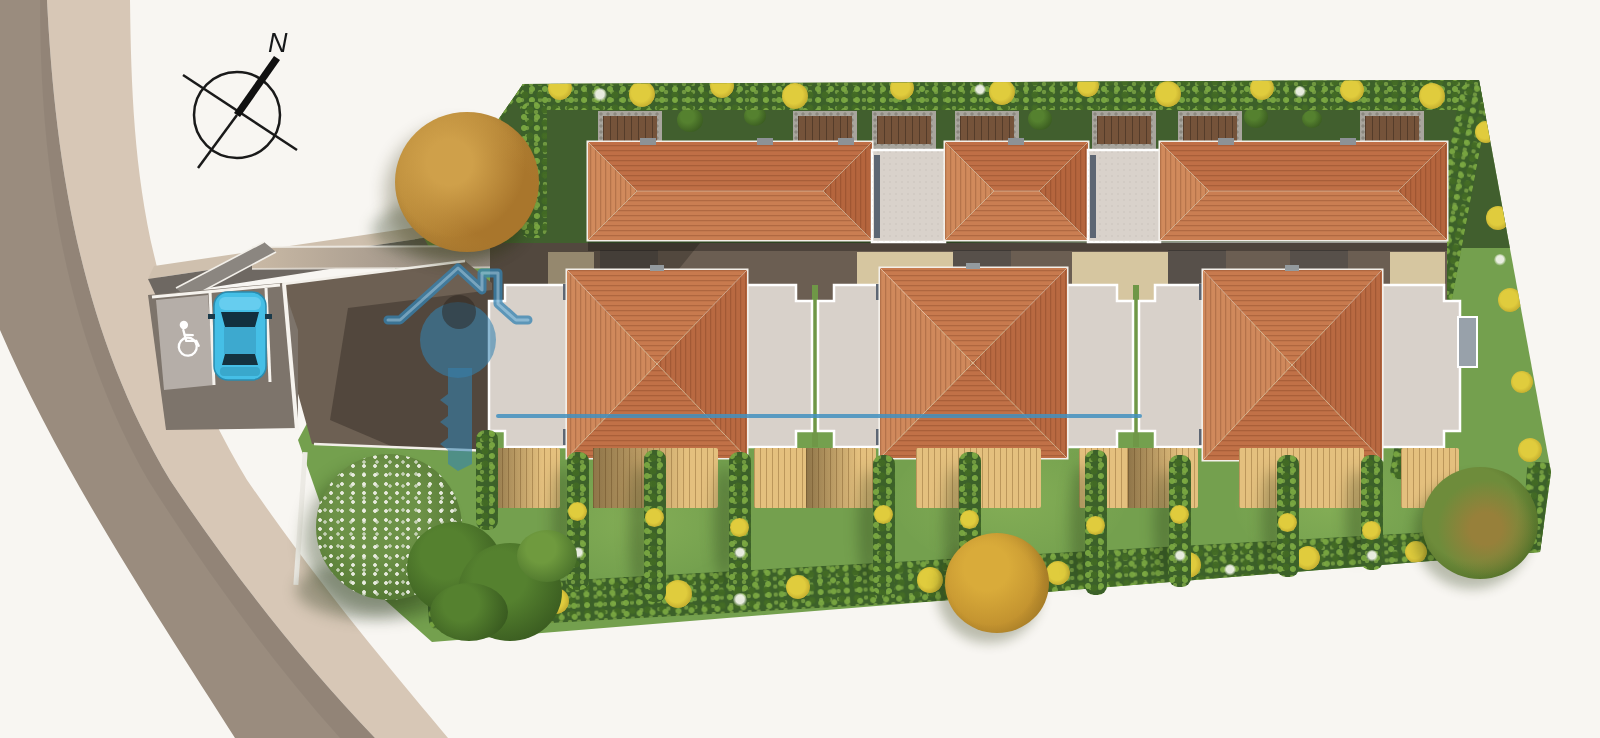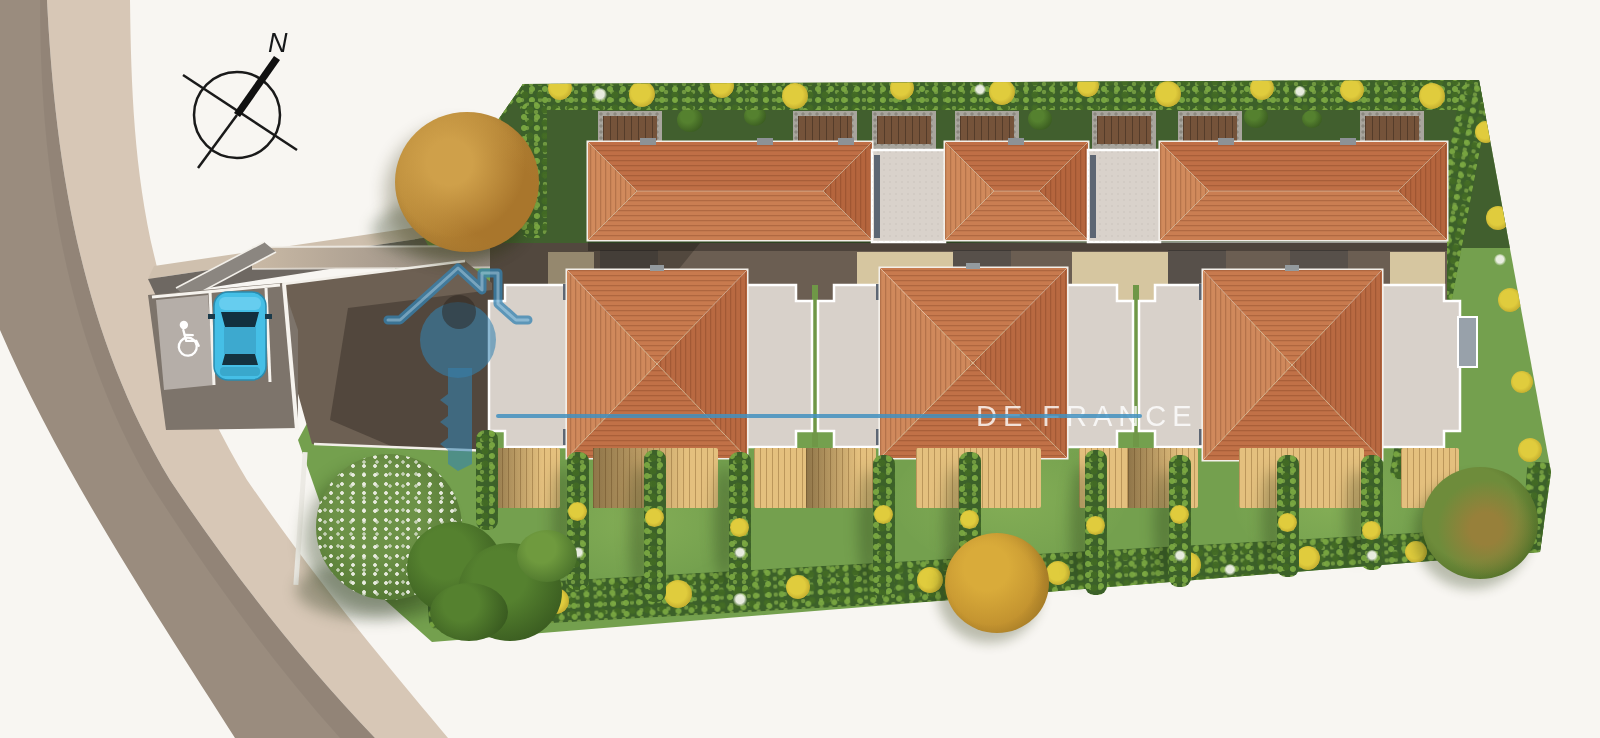--- a/index.html
+++ b/index.html
@@ -417,21 +417,20 @@
   <div class="tree orange" style="left:945px;top:533px;width:104px;height:100px;"></div>
   <div class="tree olive" style="left:1422px;top:467px;width:116px;height:112px;"></div>
 
   <svg x="0" y="0" width="180" height="235" viewBox="0 0 180 235" style="left:370px;top:240px;opacity:.92;">
     <path d="M18,80 L30,80 L88,28 L112,50 L112,33 L128,33 L128,64 L146,80 L158,80" stroke="rgba(52,130,178,.82)" stroke-width="9" fill="none" stroke-linecap="round" stroke-linejoin="round"></path>
     <path d="M18,80 L30,80 L88,28 L112,50 L112,33 L128,33 L128,64 L146,80 L158,80" stroke="rgba(195,228,246,.45)" stroke-width="3" fill="none" stroke-linecap="round" stroke-linejoin="round"></path>
     <circle cx="88" cy="100" r="38" fill="rgba(52,130,178,.62)"></circle>
     <circle cx="89" cy="72" r="17" fill="rgba(42,36,30,.5)"></circle>
     <path d="M78,128 L78,154 L70,160 L78,166 L78,176 L70,182 L78,188 L78,198 L70,204 L78,210 L78,224 L88,231 L102,224 L102,128 Z" fill="rgba(52,130,178,.62)"></path>
   </svg>
-  <div id="wm-sub">DE FRANCE</div>
   <div id="wm-line"></div>
 
   <svg width="160" height="160" viewBox="0 0 160 160" style="left:160px;top:20px;">
     <circle cx="77" cy="95" r="43" fill="none" stroke="#1a1a1a" stroke-width="2.5"></circle>
     <line x1="23" y1="55" x2="137" y2="130" stroke="#1a1a1a" stroke-width="2.5"></line>
     <line x1="38" y1="148" x2="77" y2="95" stroke="#1a1a1a" stroke-width="2.5"></line>
     <polygon points="74,93 80,97 120,40 114,36" fill="#111111"></polygon>
   </svg>
   <span id="north-label">N</span>
 

